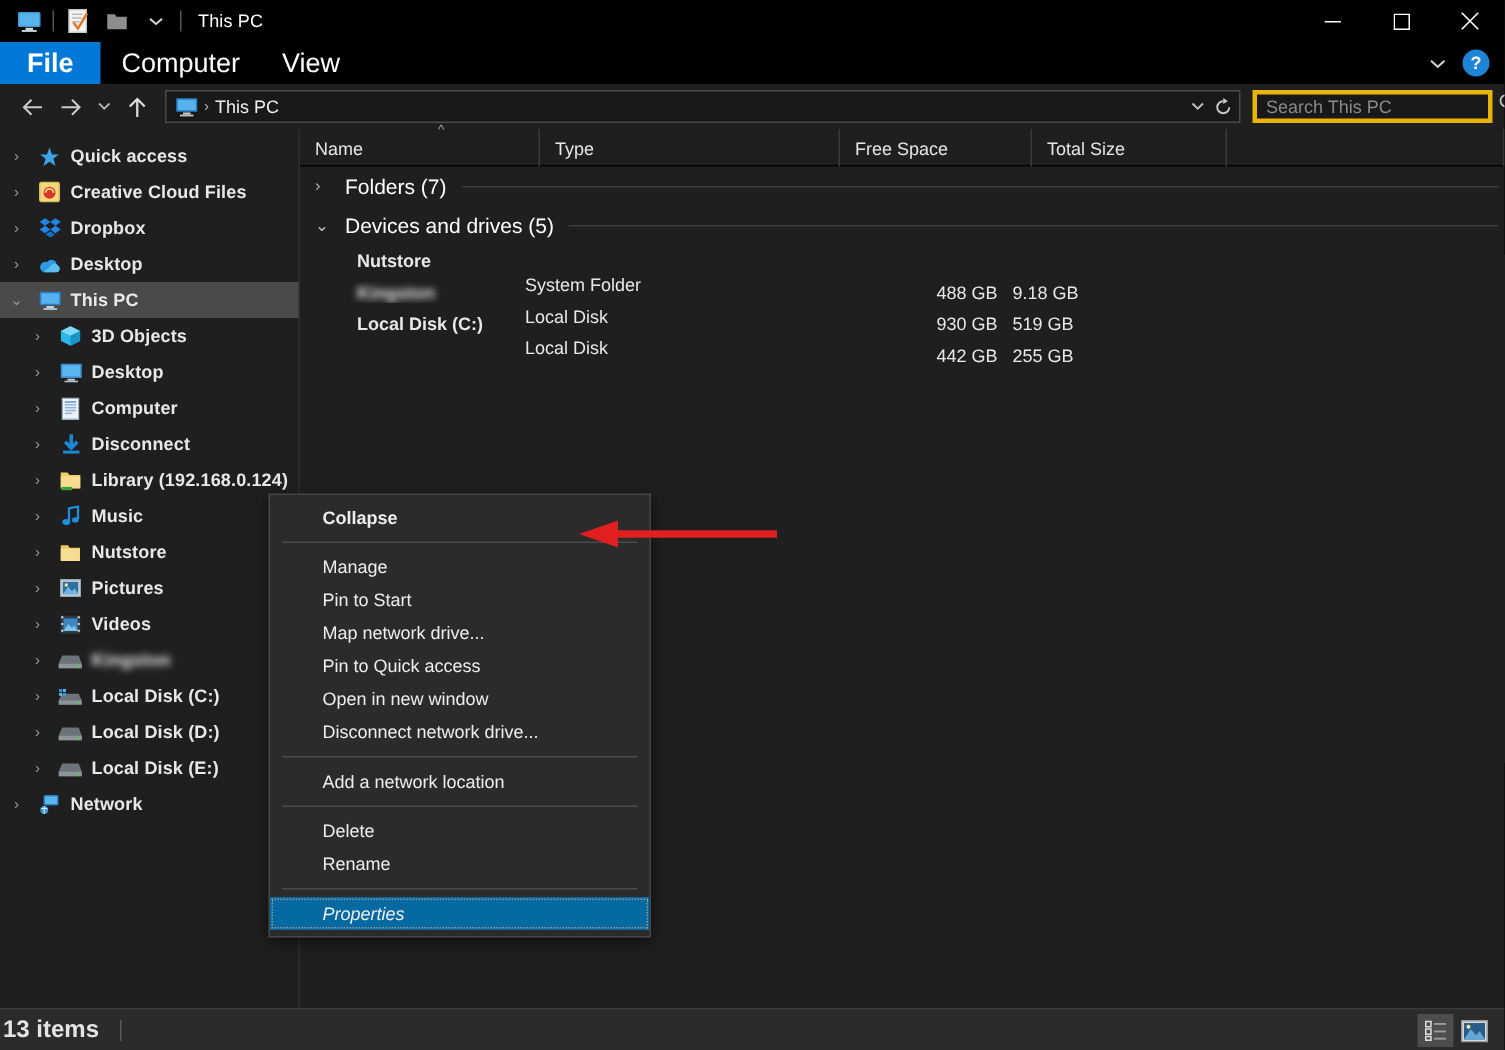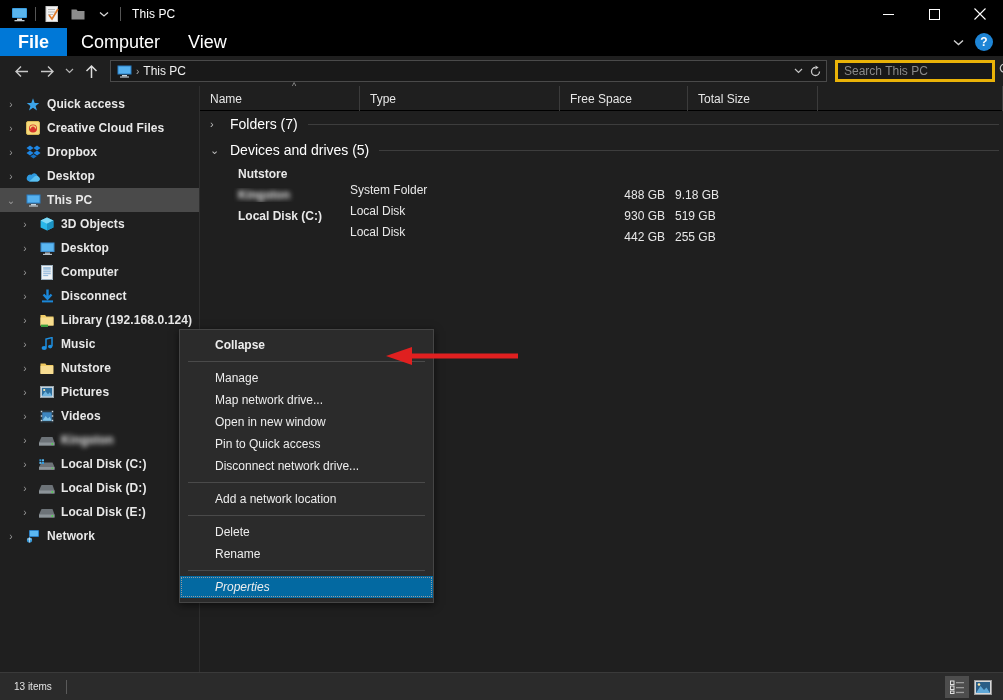--- a/index.html
+++ b/index.html
@@ -104,21 +104,21 @@
   .mi.bold { font-weight:bold;text-align:center; }
   .mi.sel { background:#0369a1; outline:1px dotted #9a9a9a; outline-offset:-2px;font-style:italic; }
   .msep { height:1px; background:#4a4a4a; margin:5px 8px 5px 8px; }
 
   
   .arrow { position:absolute; z-index:60; pointer-events:none; }
 
   
   .statusbar { height:28px; flex:0 0 28px; background:#2b2b2b; border-top:1px solid #3a3a3a;
                display:flex; align-items:center; position:relative; }
-  .status-left { color:#e4e4e4; font-size:10px; padding-left:14px; }
+  .status-left { color:#e4e4e4; font-size:16px; padding-left:2px;font-weight:bold; }
   .status-div { width:1px; height:14px; background:#5a5a5a; margin-left:14px; }
   .status-right { position:absolute; right:8px; top:0; height:28px; display:flex; align-items:center; gap:2px; }
   .vbtn { width:24px; height:22px; display:flex; align-items:center; justify-content:center; }
   .vbtn.active { background:#4d4d4d; }
 </style>
 </head>
 <body>
 
 <div class="window">
 
@@ -573,27 +573,30 @@
 
     <div class="ctxmenu" id="ctxmenu">
         <div class="mi bold">
           <span>Collapse</span>
         </div>
         <div class="msep"></div>
         <div class="mi">
           <span>Manage</span>
         </div>
         <div class="mi">
+          <span>Pin to Start</span>
+        </div>
+        <div class="mi">
           <span>Map network drive...</span>
         </div>
         <div class="mi">
+          <span>Pin to Quick access</span>
+        </div>
+        <div class="mi">
           <span>Open in new window</span>
-        </div>
-        <div class="mi">
-          <span>Pin to Quick access</span>
         </div>
         <div class="mi">
           <span>Disconnect network drive...</span>
         </div>
         <div class="msep"></div>
         <div class="mi">
           <span>Add a network location</span>
         </div>
         <div class="msep"></div>
         <div class="mi">

